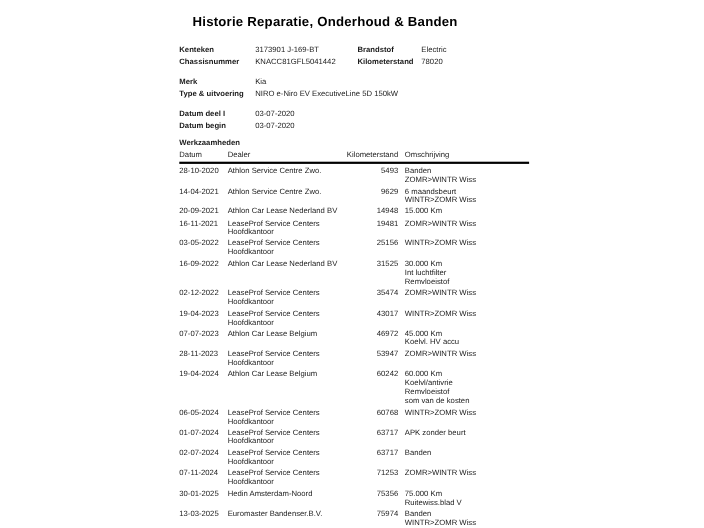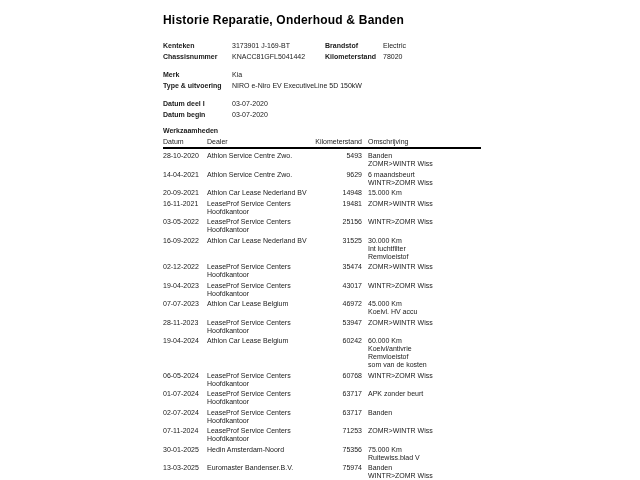--- a/index.html
+++ b/index.html
@@ -14,20 +14,21 @@
     position: absolute;
     left: 163px; top: 13px;
     width: 318px;
   }
   .doc-title {
     font-size: 12px;
     font-weight: bold;
     color: #000;
     letter-spacing: 0.2px;
     margin-bottom: 13px;
+    margin-left: 12px;
   }
   .info-grid-2col {
     display: grid;
     grid-template-columns: 69px 93px 58px 1fr;
     font-size: 7px;
     line-height: 11px;
     margin-bottom: 7px;
   }
   .info-grid-1col {
     display: grid;

